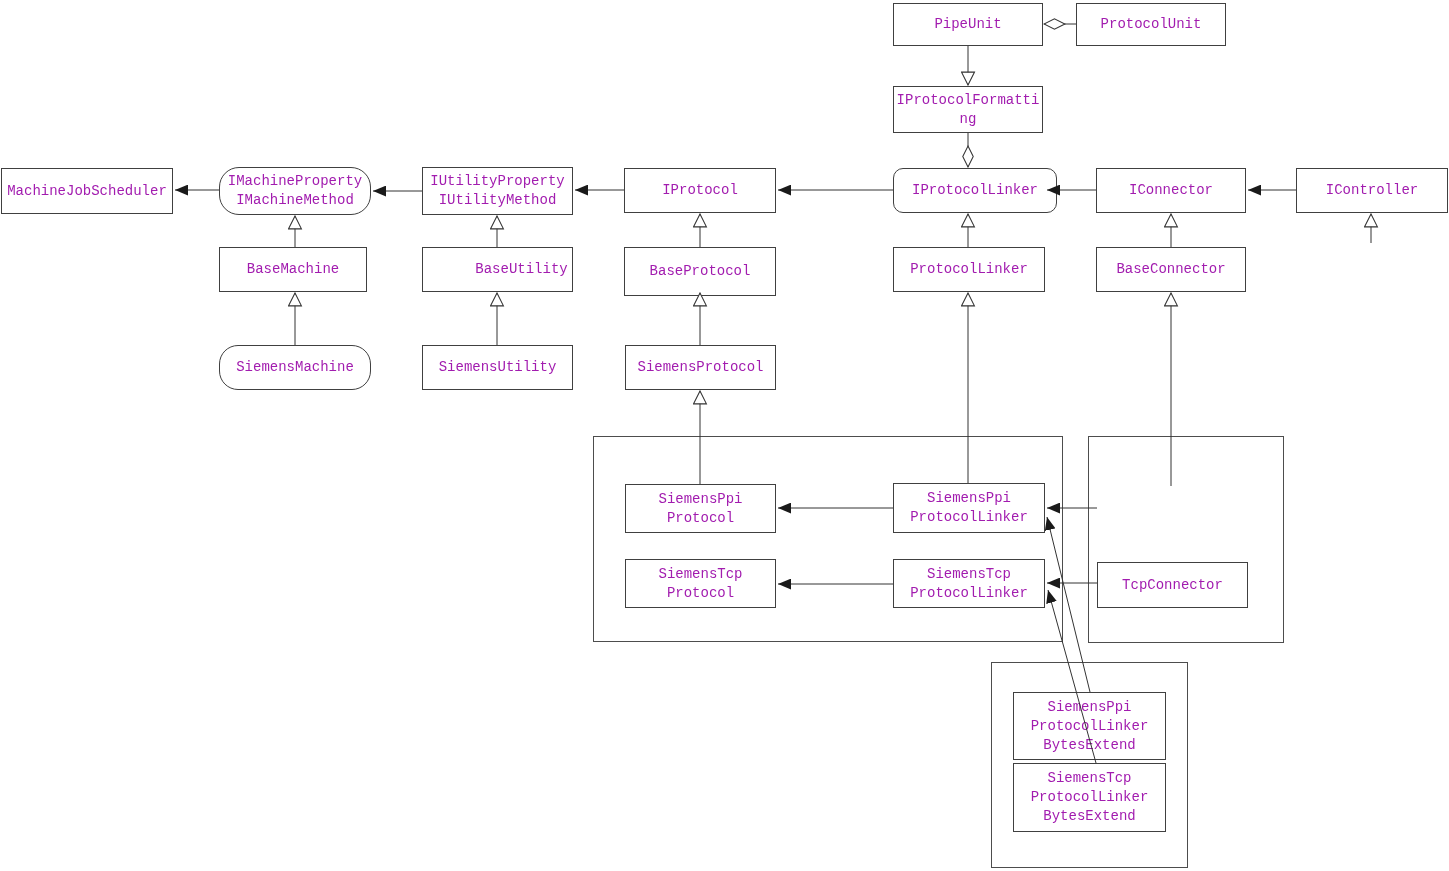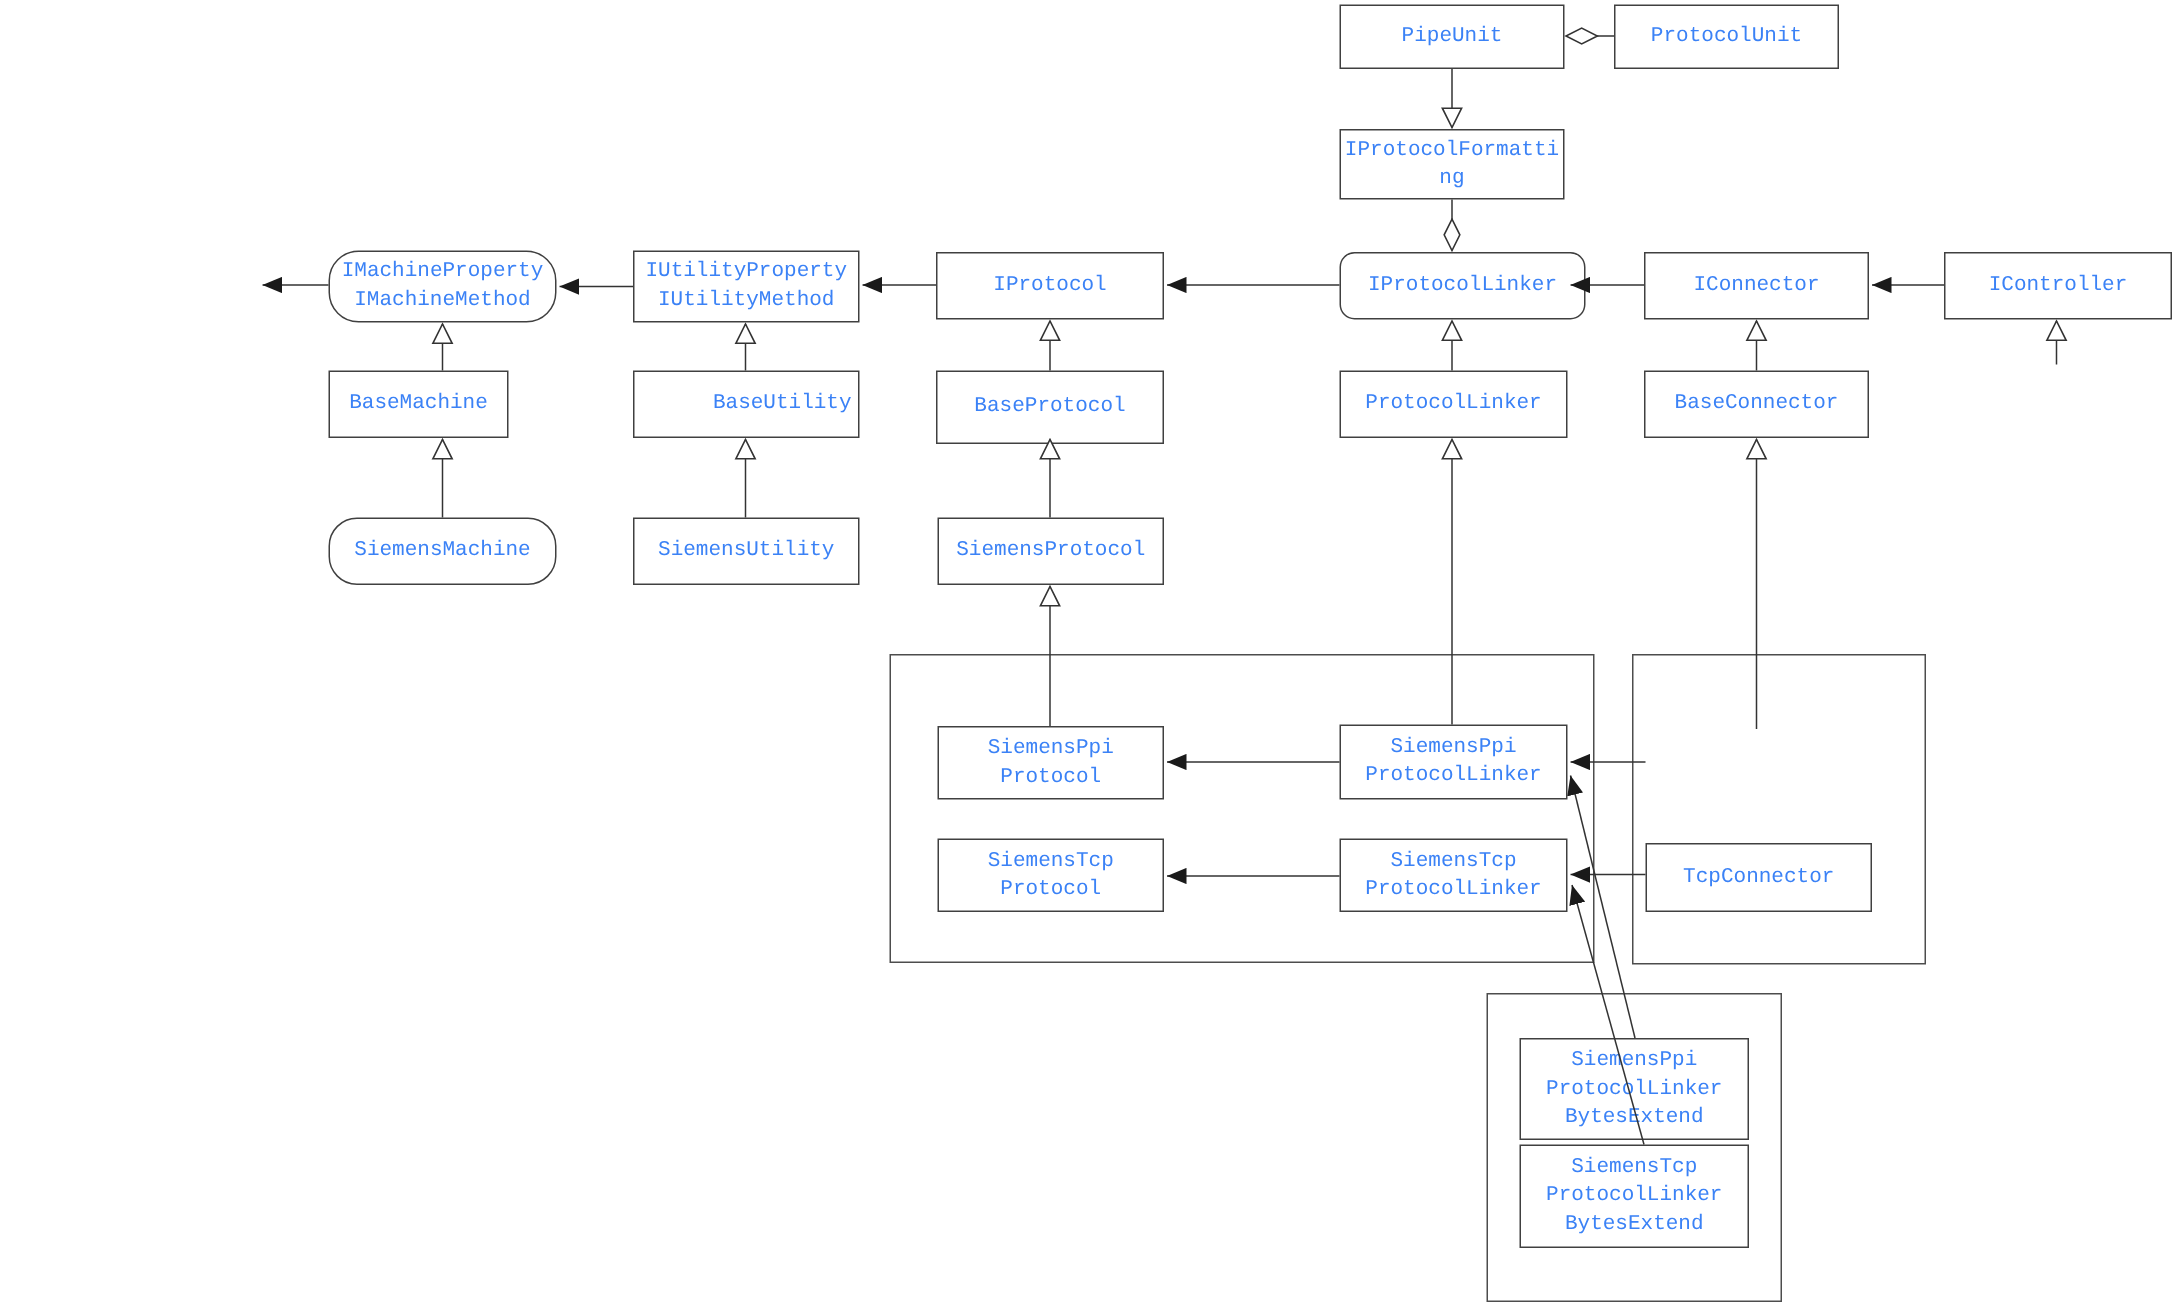--- a/index.html
+++ b/index.html
@@ -19,21 +19,21 @@
     position: absolute;
     box-sizing: border-box;
     border: 1px solid #404040;
     background: #ffffff;
     display: flex;
     align-items: center;
     justify-content: center;
     text-align: center;
     font-size: 14px;
     line-height: 19px;
-    color: #3b82f6;
+    color: #a21caf;
     white-space: pre-line;
     z-index: 2;
   }
   .group {
     position: absolute;
     box-sizing: border-box;
     border: 1px solid #4d4d4d;
     background: transparent;
     z-index: 1;
   }
@@ -53,30 +53,31 @@
 
   <div class="group" style="left:593px;top:436px;width:470px;height:206px;"></div>
   <div class="group" style="left:1088px;top:436px;width:196px;height:207px;"></div>
   <div class="group" style="left:991px;top:662px;width:197px;height:206px;"></div>
 
   <div class="node" style="left:893px;top:3px;width:150px;height:43px;">PipeUnit</div>
   <div class="node" style="left:1076px;top:3px;width:150px;height:43px;">ProtocolUnit</div>
   <div class="node" style="left:893px;top:86px;width:150px;height:47px;">IProtocolFormatti
 ng</div>
 
+  <div class="node" style="left:1px;top:168px;width:172px;height:46px;">MachineJobScheduler</div>
   <div class="node" style="left:219px;top:167px;width:152px;height:48px;border-radius:20px;">IMachineProperty
 IMachineMethod</div>
   <div class="node" style="left:422px;top:167px;width:151px;height:48px;">IUtilityProperty
 IUtilityMethod</div>
   <div class="node" style="left:624px;top:168px;width:152px;height:45px;">IProtocol</div>
   <div class="node" style="left:893px;top:168px;width:164px;height:45px;border-radius:10px;">IProtocolLinker</div>
   <div class="node" style="left:1096px;top:168px;width:150px;height:45px;">IConnector</div>
   <div class="node" style="left:1296px;top:168px;width:152px;height:45px;">IController</div>
 
-  <div class="node" style="left:219px;top:247px;width:120px;height:45px;">BaseMachine</div>
+  <div class="node" style="left:219px;top:247px;width:148px;height:45px;">BaseMachine</div>
   <div class="node" style="left:422px;top:247px;width:151px;height:45px;padding-left:48px;">BaseUtility</div>
   <div class="node" style="left:624px;top:247px;width:152px;height:49px;">BaseProtocol</div>
   <div class="node" style="left:893px;top:247px;width:152px;height:45px;">ProtocolLinker</div>
   <div class="node" style="left:1096px;top:247px;width:150px;height:45px;">BaseConnector</div>
 
   <div class="node" style="left:219px;top:345px;width:152px;height:45px;border-radius:19px;">SiemensMachine</div>
   <div class="node" style="left:422px;top:345px;width:151px;height:45px;">SiemensUtility</div>
   <div class="node" style="left:625px;top:345px;width:151px;height:45px;">SiemensProtocol</div>
 
   <div class="node" style="left:625px;top:484px;width:151px;height:49px;">SiemensPpi

